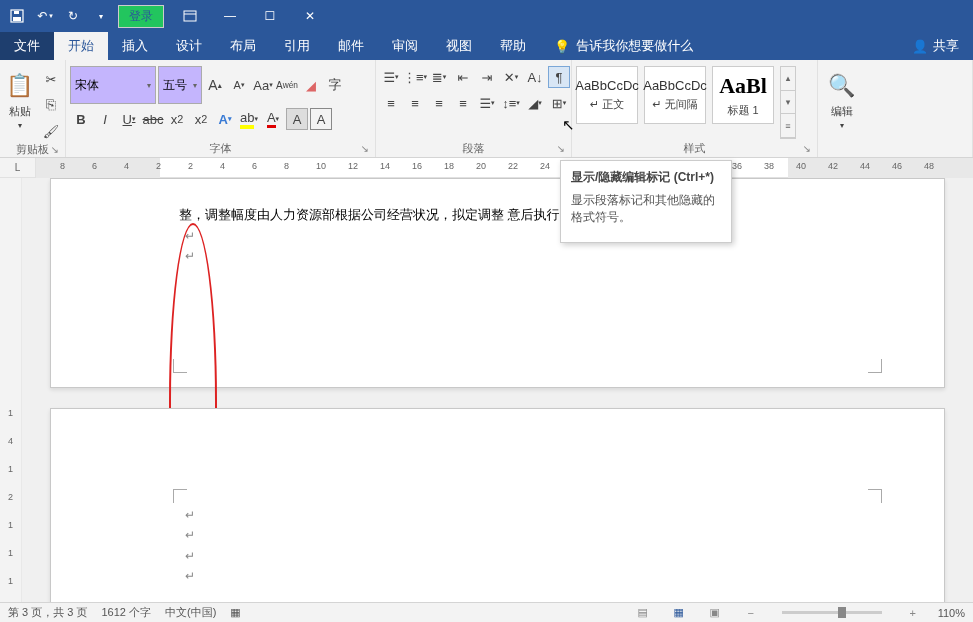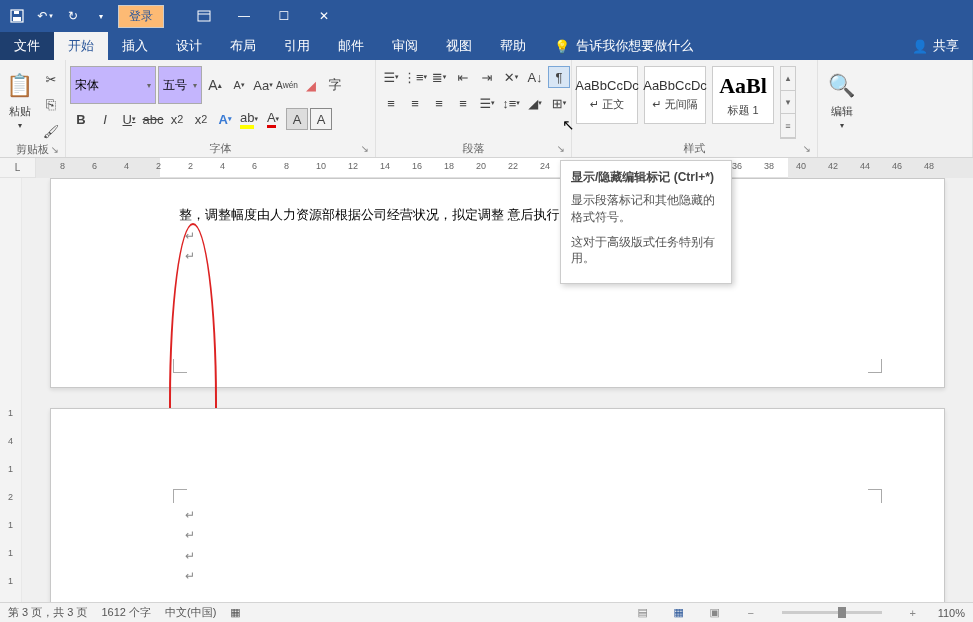--- a/index.html
+++ b/index.html
@@ -5,21 +5,21 @@
 * { margin: 0; padding: 0; box-sizing: border-box; font-family: "Microsoft YaHei", "Segoe UI", sans-serif; }
 body { width: 973px; height: 622px; background: #fff; overflow: hidden; position: relative; }
 
 
 .titlebar { height: 32px; background: #2b579a; display: flex; align-items: center; color: #fff; font-size: 12px; }
 .qat { display: flex; align-items: center; gap: 2px; padding: 0 4px; }
 .qat .qbtn { width: 26px; height: 26px; display: flex; align-items: center; justify-content: center; color: #fff; }
 .title-text { flex: 1; text-align: center; font-size: 13px; }
 .win-controls { display: flex; align-items: center; }
 .win-controls .wbtn { width: 40px; height: 32px; display: flex; align-items: center; justify-content: center; color: #fff; }
-.login-btn { background: #fdba74; color: #2b579a; padding: 2px 10px; margin-right: 20px; font-size: 12px; border: 1px solid #ccc; }
+.login-btn { background: #22c55e; color: #2b579a; padding: 2px 10px; margin-right: 6px; font-size: 12px; border: 1px solid #ccc; }
 
 
 .menubar { height: 28px; background: #2b579a; display: flex; align-items: stretch; color: #fff; font-size: 13px; }
 .menubar .tab { padding: 0 14px; display: flex; align-items: center; }
 .menubar .tab.active { background: #f3f3f3; color: #2b579a; }
 .menubar .tab.file { background: #1e3e6e; }
 .menubar .spacer { flex: 1; }
 .menubar .share { padding: 0 14px; display: flex; align-items: center; gap: 4px; }
 
 
@@ -340,21 +340,20 @@
       <div class="para-mark">↵</div>
       <div class="para-mark">↵</div>
       <div class="para-mark">↵</div>
     </div>
   </div>
 </div>
 
 <div class="tooltip">
   <div class="tt-title">显示/隐藏编辑标记 (Ctrl+*)</div>
   <p>显示段落标记和其他隐藏的格式符号。</p>
-  <p>这对于高级版式任务特别有用。</p>
 </div>
 
 <div class="cursor-icon">↖</div>
 
 <div class="statusbar">
   <span>第 3 页，共 3 页</span>
   <span>1612 个字</span>
   <span>中文(中国)</span>
   <span>▦</span>
   <div class="spacer"></div>

